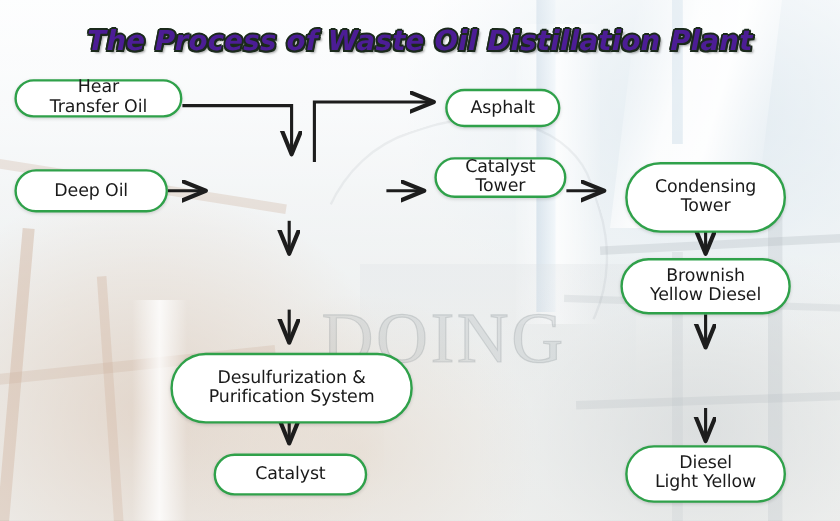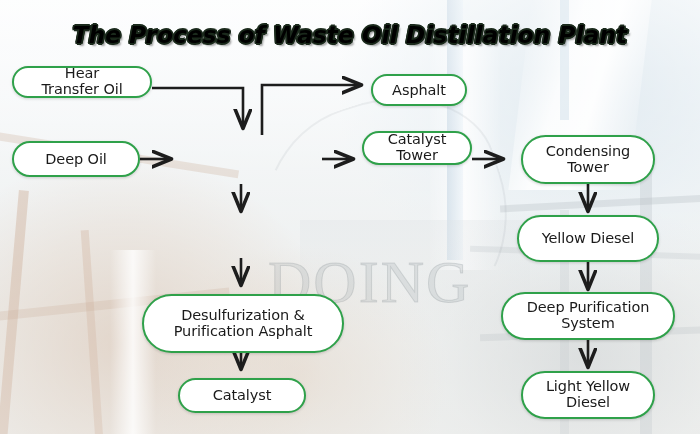--- a/index.html
+++ b/index.html
@@ -128,21 +128,21 @@
     transform:rotate(-18deg);
   }
 
   
   #title {
     position:absolute; z-index:3;
     left:0; top:22px; width:700px; text-align:center;
     font-family:"DejaVu Sans", sans-serif;
     font-weight:bold; font-style:italic;
     font-size:23px; letter-spacing:0.2px;
-    color:#000000;
+    color:#4c1d95;
     text-shadow:
       -1.4px -1.4px 0 #1b2a1c,  1.4px -1.4px 0 #1b2a1c,
       -1.4px  1.4px 0 #1b2a1c,  1.4px  1.4px 0 #1b2a1c,
        0px -1.6px 0 #1b2a1c,    0px  1.6px 0 #1b2a1c,
       -1.6px 0px 0 #1b2a1c,     1.6px 0px 0 #1b2a1c,
        2.5px 2.5px 2px rgba(0,0,0,0.35);
     white-space:nowrap;
   }
 
   
@@ -252,52 +252,47 @@
     <span>Asphalt</span>
   </div>
 
   <div class="node two-line" style="left:362px; top:131px; width:110px; height:34px;">
     <div>
       <div>Catalyst</div>
       <div>Tower</div>
     </div>
   </div>
 
-  <div class="node two-line" style="left:521px; top:135px; width:134px; height:49px;">
+  <div class="node two-line" style="left:521px; top:135px; width:134px; height:59px;">
     <div>
       <div>Condensing</div>
       <div>Tower</div>
     </div>
   </div>
 
 
   <div class="node two-line" style="left:517px; top:215px; width:142px; height:47px;">
     <div>
+      <div>Brownish</div>
       <div>Yellow Diesel</div>
     </div>
   </div>
 
   <div class="node two-line" style="left:142px; top:294px; width:202px; height:59px;">
     <div>
       <div>Desulfurization &amp;</div>
-      <div>Purification Asphalt</div>
-    </div>
-  </div>
-
-  <div class="node two-line" style="left:501px; top:292px; width:174px; height:48px;">
-    <div>
-      <div>Deep Purification</div>
-      <div>System</div>
-    </div>
-  </div>
+      <div>Purification System</div>
+    </div>
+  </div>
+
 
   <div class="node" style="left:178px; top:378px; width:128px; height:35px;">
     <span>Catalyst</span>
   </div>
 
   <div class="node two-line" style="left:521px; top:371px; width:134px; height:48px;">
     <div>
+      <div>Diesel</div>
       <div>Light Yellow</div>
-      <div>Diesel</div>
     </div>
   </div>
 
 </div>
 
 </body></html>

